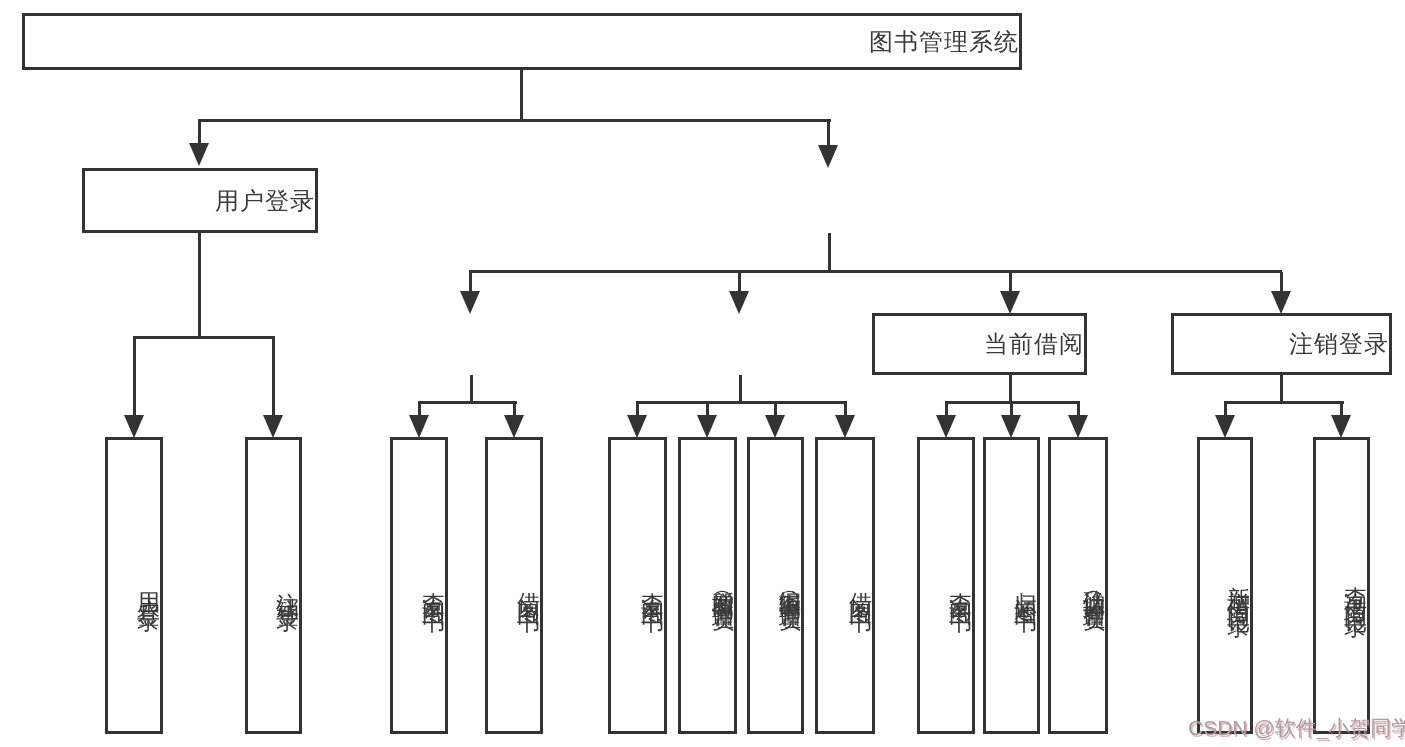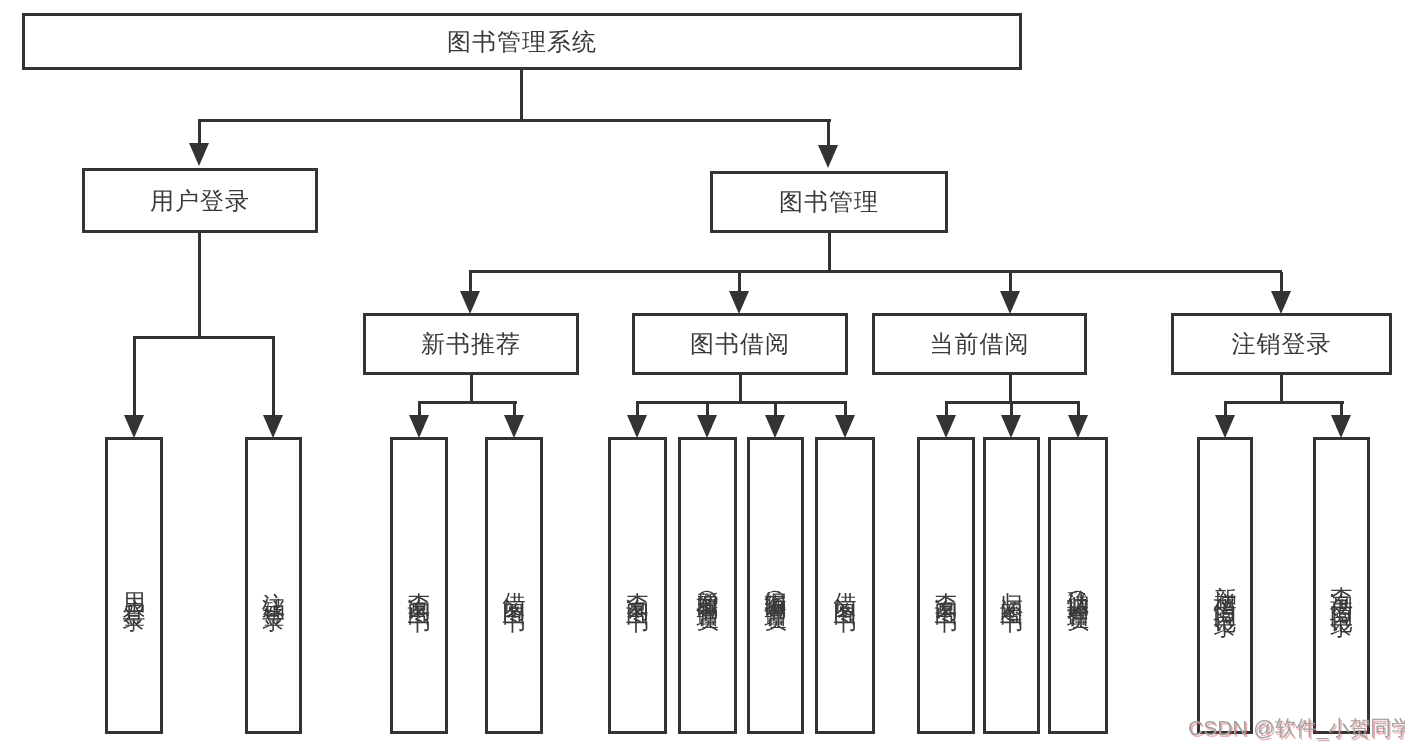--- a/index.html
+++ b/index.html
@@ -2,21 +2,21 @@
 <html><head>
 <meta charset="utf-8">
 <style>
   html,body{margin:0;padding:0;background:#ffffff;}
   .canvas{
     position:relative;width:1405px;height:747px;background:#ffffff;overflow:hidden;
     font-family:"Liberation Sans","DejaVu Sans",sans-serif;color:#3a3a3a;
   }
   .box{
     position:absolute;background:#ffffff;border:3px solid #333333;
-    display:flex;align-items:center;justify-content:center;box-sizing:border-box;
+    display:flex;align-items:center;justify-content:flex-end;box-sizing:border-box;
   }
   .hbox{font-size:24px;letter-spacing:1px;}
   .vbox span{
     writing-mode:vertical-rl;text-orientation:mixed;
     font-size:23px;letter-spacing:6px;line-height:1;
   }
   .vbox.vlong span{font-size:22px;letter-spacing:3px;}
   .line{position:absolute;background:#333333;}
   .head{
     position:absolute;width:0;height:0;
@@ -34,30 +34,21 @@
 
 <div class="canvas">
 
   <div class="box hbox" style="left:22px;top:13px;width:1000px;height:57px;">
     <span>图书管理系统</span>
   </div>
 
   <div class="box hbox" style="left:82px;top:168px;width:236px;height:65px;">
     <span>用户登录</span>
   </div>
-  <div class="box hbox" style="left:710px;top:171px;width:238px;height:62px;">
-    <span>图书管理</span>
-  </div>
 
-  <div class="box hbox" style="left:363px;top:313px;width:216px;height:62px;">
-    <span>新书推荐</span>
-  </div>
-  <div class="box hbox" style="left:632px;top:313px;width:216px;height:62px;">
-    <span>图书借阅</span>
-  </div>
   <div class="box hbox" style="left:872px;top:313px;width:215px;height:62px;">
     <span>当前借阅</span>
   </div>
   <div class="box hbox" style="left:1171px;top:313px;width:221px;height:62px;">
     <span>注销登录</span>
   </div>
 
   <div class="box vbox" style="left:105px;top:437px;width:58px;height:297px;">
     <span>用户登录</span>
   </div>

